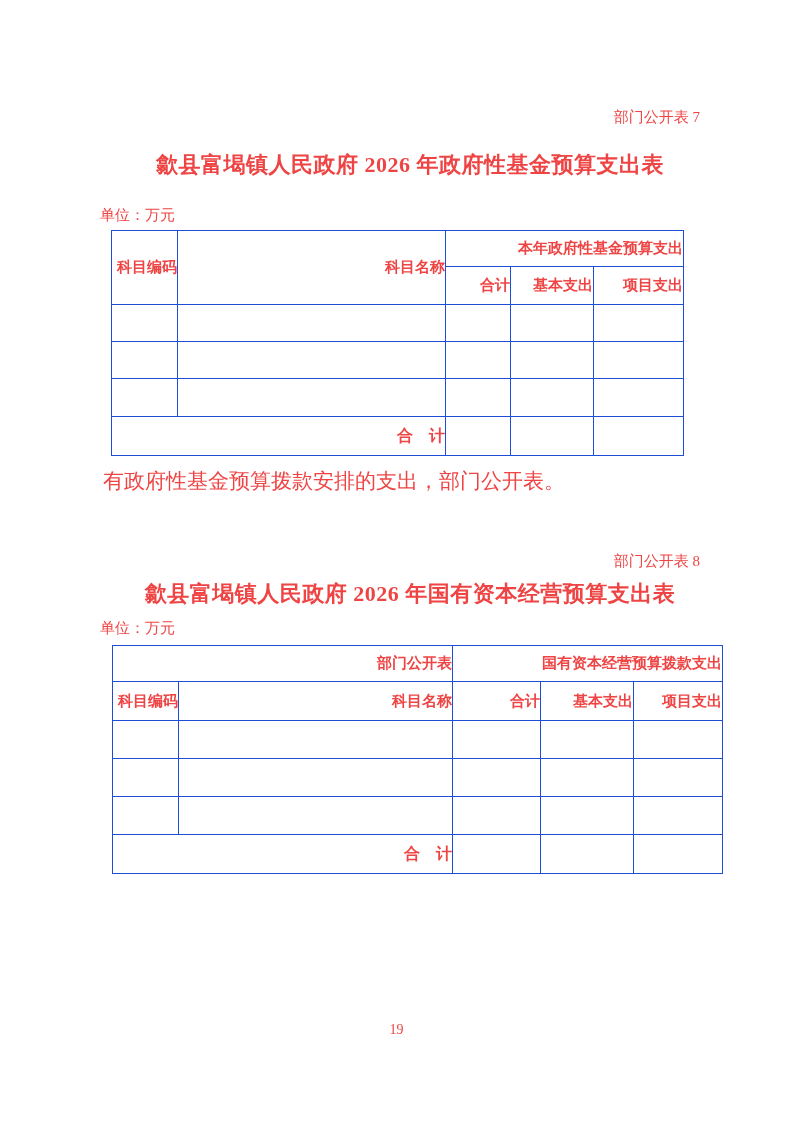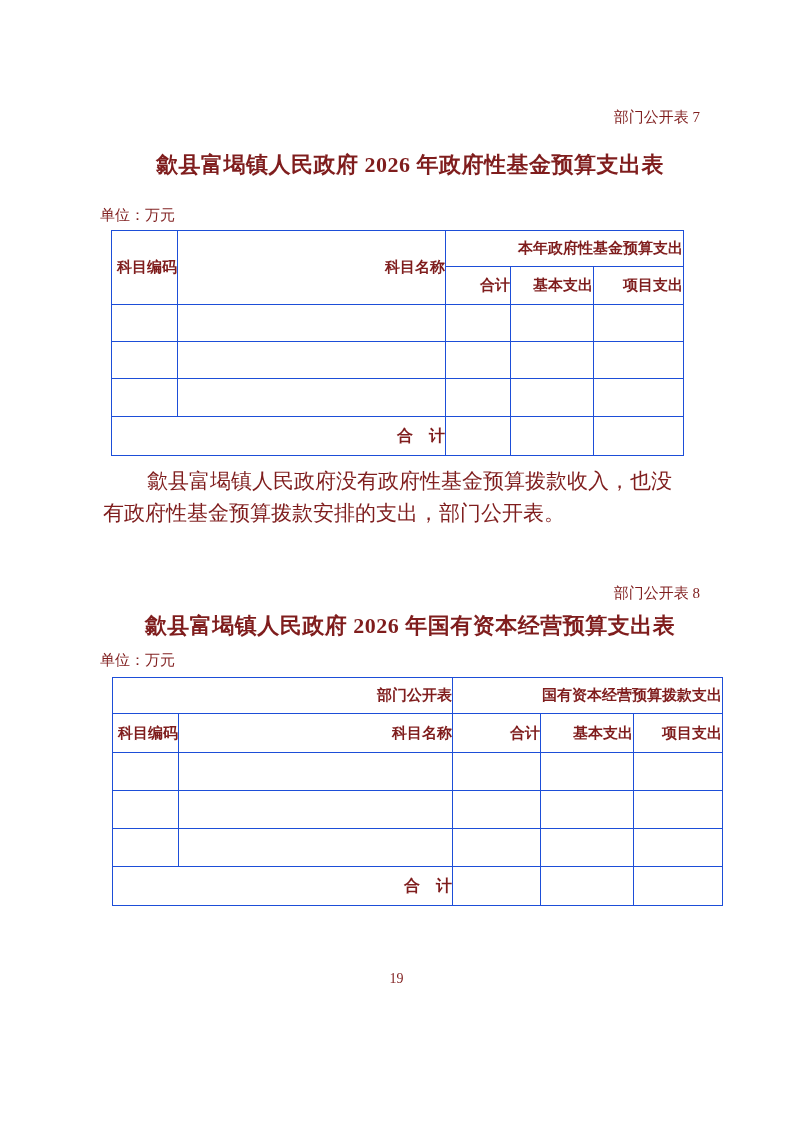--- a/index.html
+++ b/index.html
@@ -7,21 +7,21 @@
     padding: 0;
     background: #ffffff;
   }
   .sheet {
     position: relative;
     width: 793px;
     height: 1122px;
     box-sizing: border-box;
     background: #ffffff;
     padding: 110px 73px 0 100px;
-    color: #7f1d1d;
+    color: #ef4444;
     font-family: "Liberation Serif", "DejaVu Serif", serif;
     overflow: hidden;
   }
 
   
   .pub-label {
     text-align: right;
     font-size: 15px;
     line-height: 15px;
     height: 15px;
@@ -88,21 +88,21 @@
     margin: 9px 0 0 3px;
     font-size: 21px;
     line-height: 32px;
   }
   .note-para.second { margin-top: 11px; }
   .note-para .line { display: block; }
   .note-para .line.indent { text-indent: 44px; }
 
   .page-number {
     position: absolute;
-    top: 971px;
+    top: 1022px;
     left: 0;
     width: 100%;
     text-align: center;
     font-size: 14px;
     line-height: 15px;
   }
 </style>
 </head>
 <body>
 
@@ -157,21 +157,20 @@
       <tr class="total-row">
         <td colspan="2" class="total-label">合　计</td>
         <td></td>
         <td></td>
         <td></td>
       </tr>
     </tbody>
   </table>
 
   <p class="note-para">
-    <span class="line indent">歙县富堨镇人民政府没有政府性基金预算拨款收入，也没</span>
     <span class="line">有政府性基金预算拨款安排的支出，部门公开表。</span>
   </p>
 
   <div class="pub-label second">部门公开表 8</div>
   <div class="doc-title second">歙县富堨镇人民政府 2026 年国有资本经营预算支出表</div>
   <div class="unit-line second">单位：万元</div>
 
   <table class="budget-table t2">
     <colgroup>
       <col style="width:66px">

